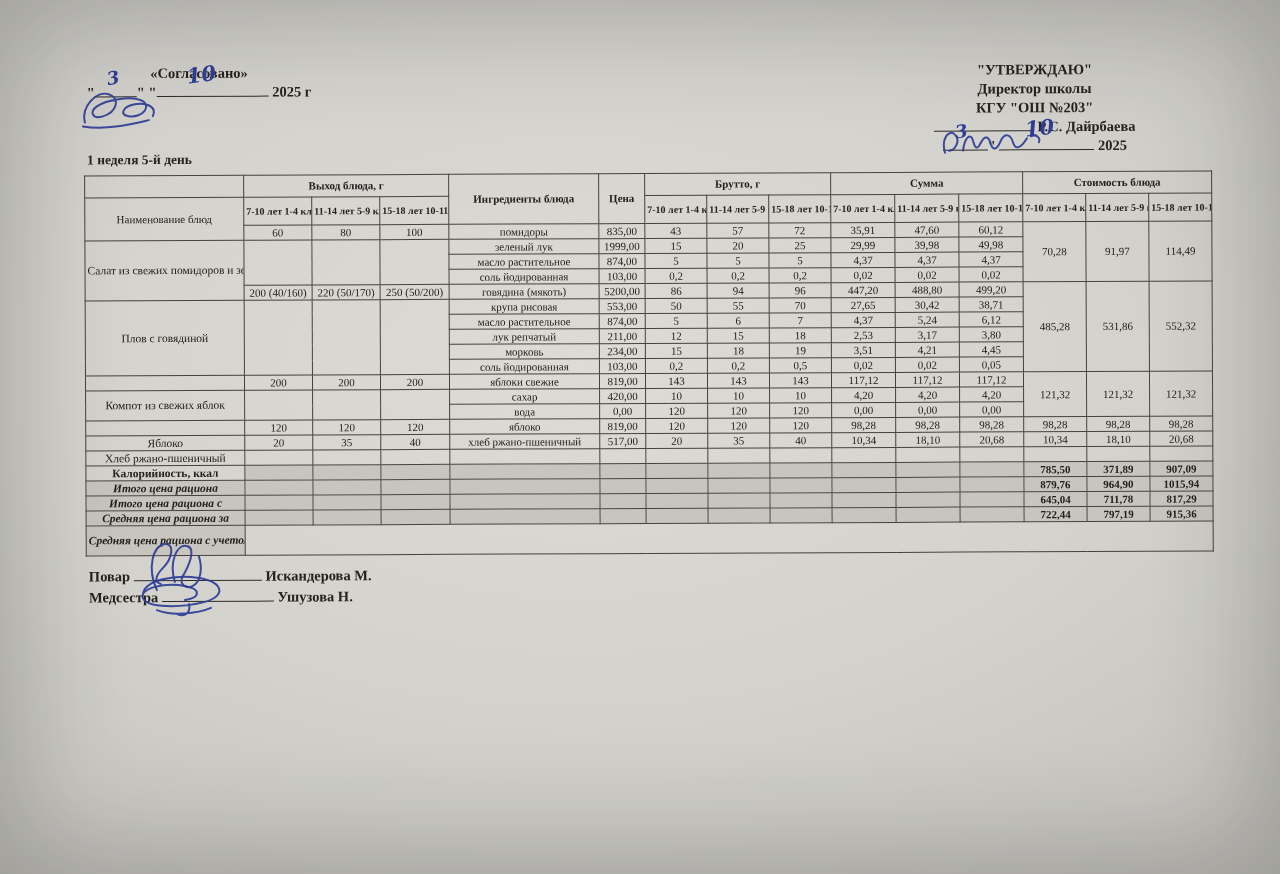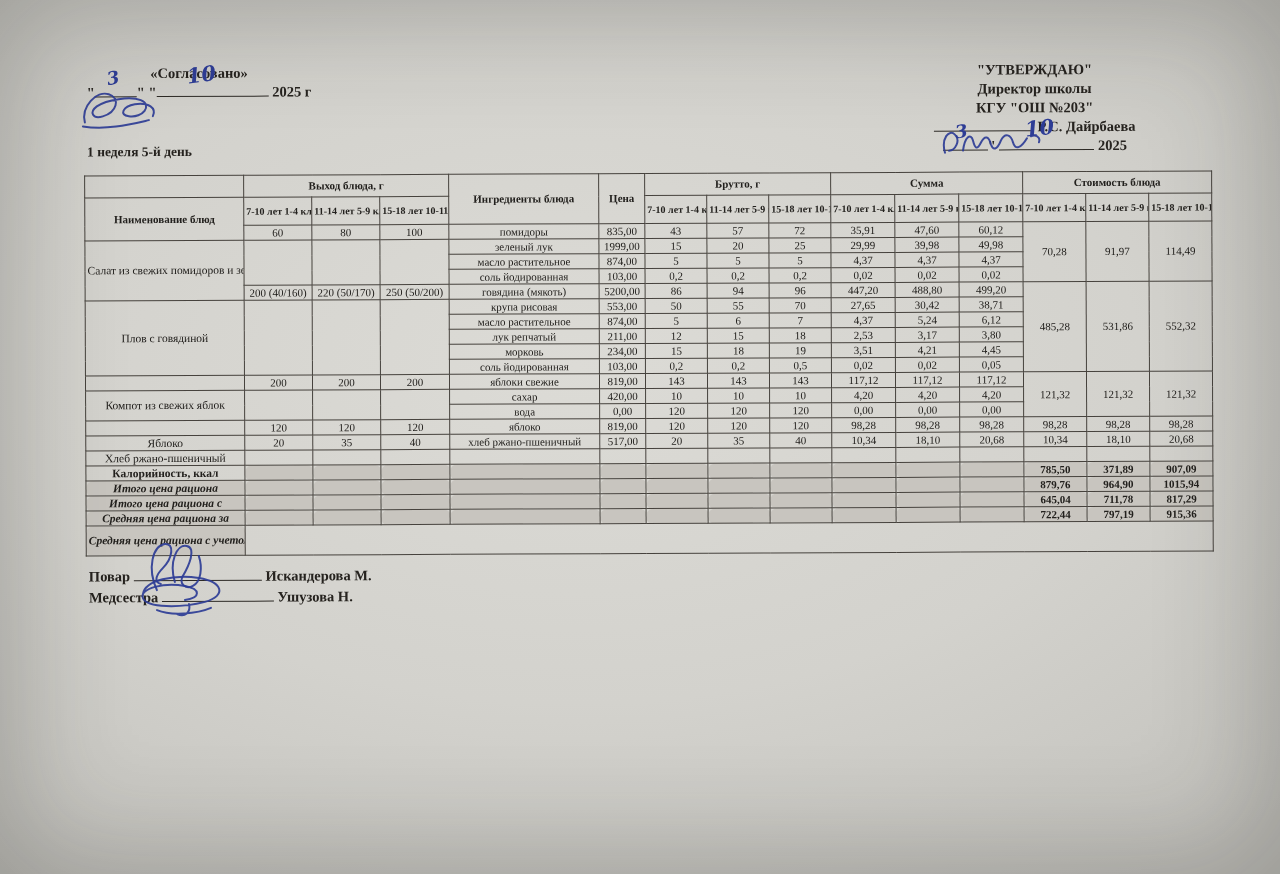--- a/index.html
+++ b/index.html
@@ -11,37 +11,37 @@
     box-shadow:inset 0 0 110px 18px rgba(35,32,28,.24);}
   .content{position:absolute;inset:0;transform:rotate(-0.25deg);transform-origin:640px 380px;}
 
   .blk{position:absolute;font-weight:bold;font-size:14.5px;line-height:19px;white-space:nowrap;text-align:center;}
   .blk div{height:19px;}
   .uline{display:inline-block;border-bottom:1.4px solid #2d2a26;height:12px;position:relative;vertical-align:baseline;}
   .hand{position:absolute;color:#2e3d96;font-family:"DejaVu Serif",serif;font-style:italic;font-weight:bold;white-space:nowrap;}
   .sig{position:absolute;pointer-events:none;}
   .sig path{fill:none;stroke:#2e3d96;stroke-width:2;stroke-linecap:round;stroke-linejoin:round;opacity:.92;}
 
-  .subtitle{position:absolute;left:88px;top:142px;font-weight:bold;font-size:13.5px;}
+  .subtitle{position:absolute;left:88px;top:150px;font-weight:bold;font-size:13.5px;}
 
   table.menu{position:absolute;left:85px;top:173px;width:1127px;border-collapse:collapse;table-layout:fixed;
     font-size:11px;line-height:13px;color:#23211e;}
   table.menu td{border:1px solid #46423d;padding:0 2px;text-align:center;vertical-align:middle;
     height:14px;overflow:hidden;white-space:nowrap;}
   td.nb{border:none;background:transparent;}
   td.ghost{border:none;background:transparent;}
   td.gh{font-weight:bold;font-size:11px;}
   td.ah{font-weight:bold;font-size:10px;line-height:11.5px;white-space:pre-line;}
-  td.nameh{font-weight:bold;font-size:11px;white-space:normal;}
+  td.nameh{font-weight:normal;font-size:11px;white-space:normal;}
   td.name{text-align:left;vertical-align:top;white-space:normal;padding:1px 3px;font-size:11.5px;line-height:12.5px;}
   td.ing{text-align:left;padding:0 3px;}
   td.price{text-align:right;padding:0 3px;}
   td.cost{vertical-align:top;line-height:13px;}
   td.costr{text-align:right;font-weight:bold;padding:0 3px;}
-  td.sh{background:#c8c5bf;border-radius:6px;}
+  td.sh{background:#c8c5bf;}
   td.bold{font-weight:bold;}
   td.bi{font-weight:bold;font-style:italic;margin-top:48px;}
 
   .footer{position:absolute;left:88px;top:564px;font-weight:bold;font-size:14.5px;line-height:21px;white-space:nowrap;}
 </style>
 </head>
 <body>
 
 <div class="page">
   <div class="content">

